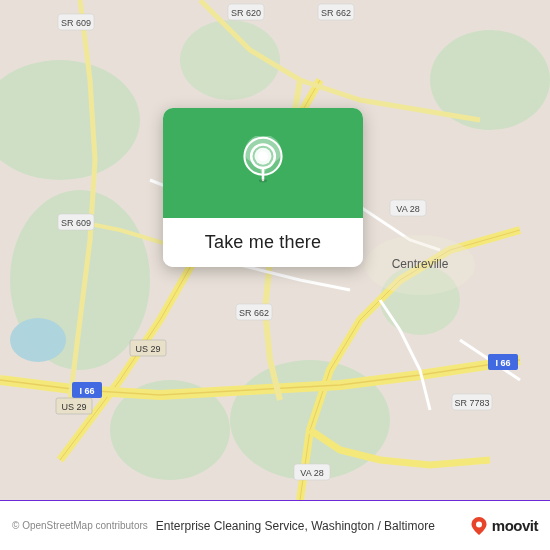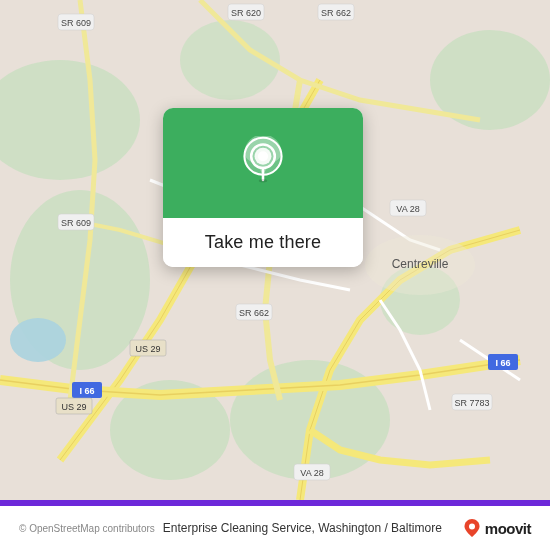--- a/index.html
+++ b/index.html
@@ -65,24 +65,24 @@
       font-weight: 500;
       color: #222;
       text-align: center;
       letter-spacing: 0.01em;
     }
 
     #bottom-bar {
       width: 550px;
       height: 50px;
       background: #fff;
-      border-top: 6px solid #6d28d9;
-      display: flex;
-      align-items: center;
-      padding: 0 19px;
+      border-top: 1px solid #6d28d9;
+      display: flex;
+      align-items: center;
+      padding: 0 12px;
       gap: 8px;
     }
 
     #copyright-text {
       font-size: 10px;
       color: #888;
       flex-shrink: 0;
     }
 
     #business-info {

